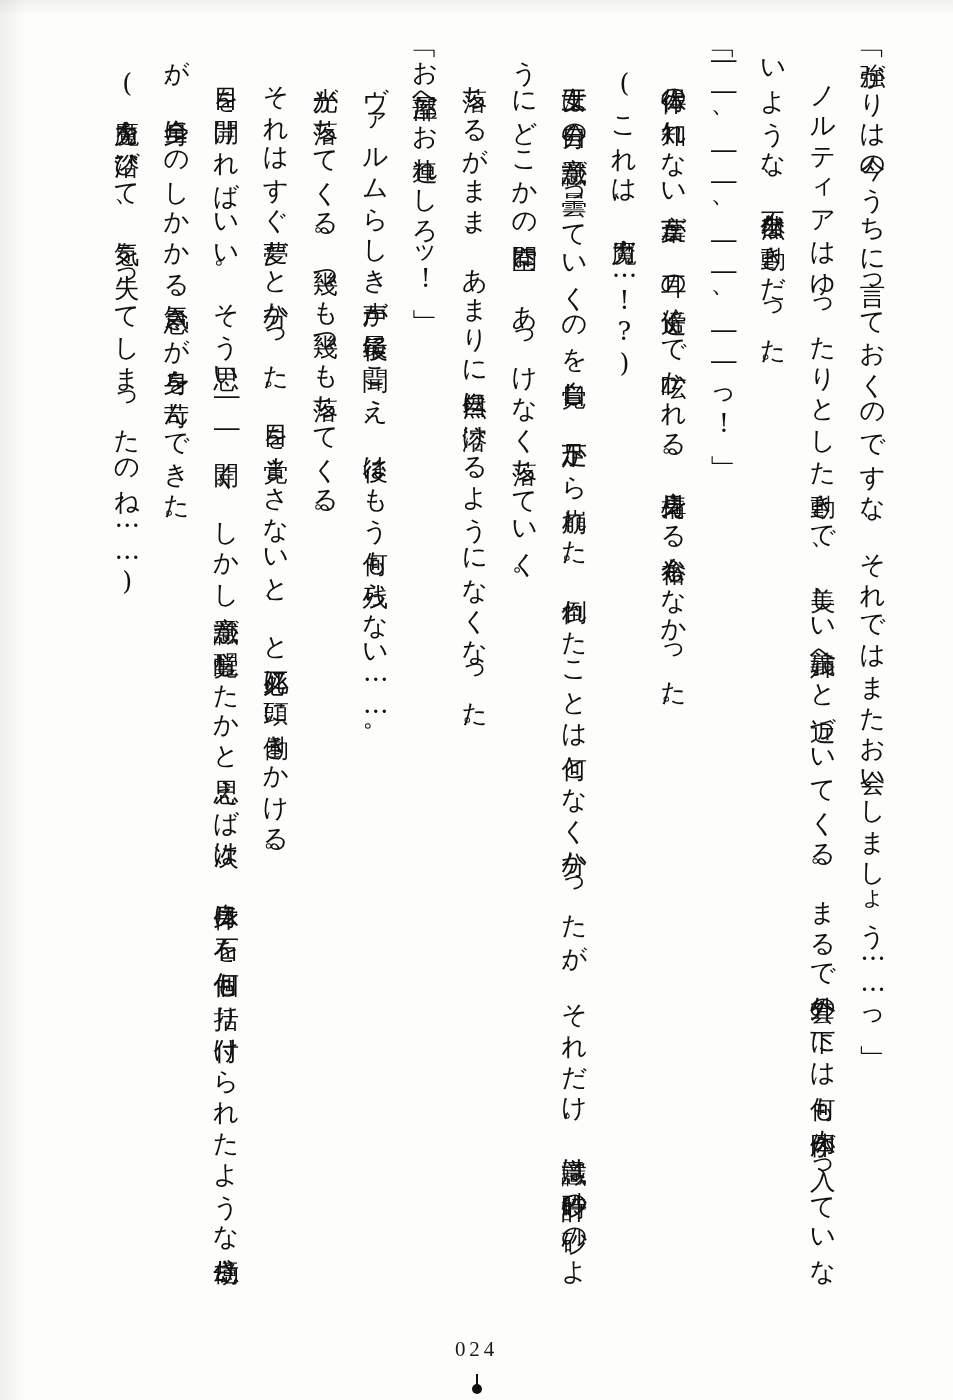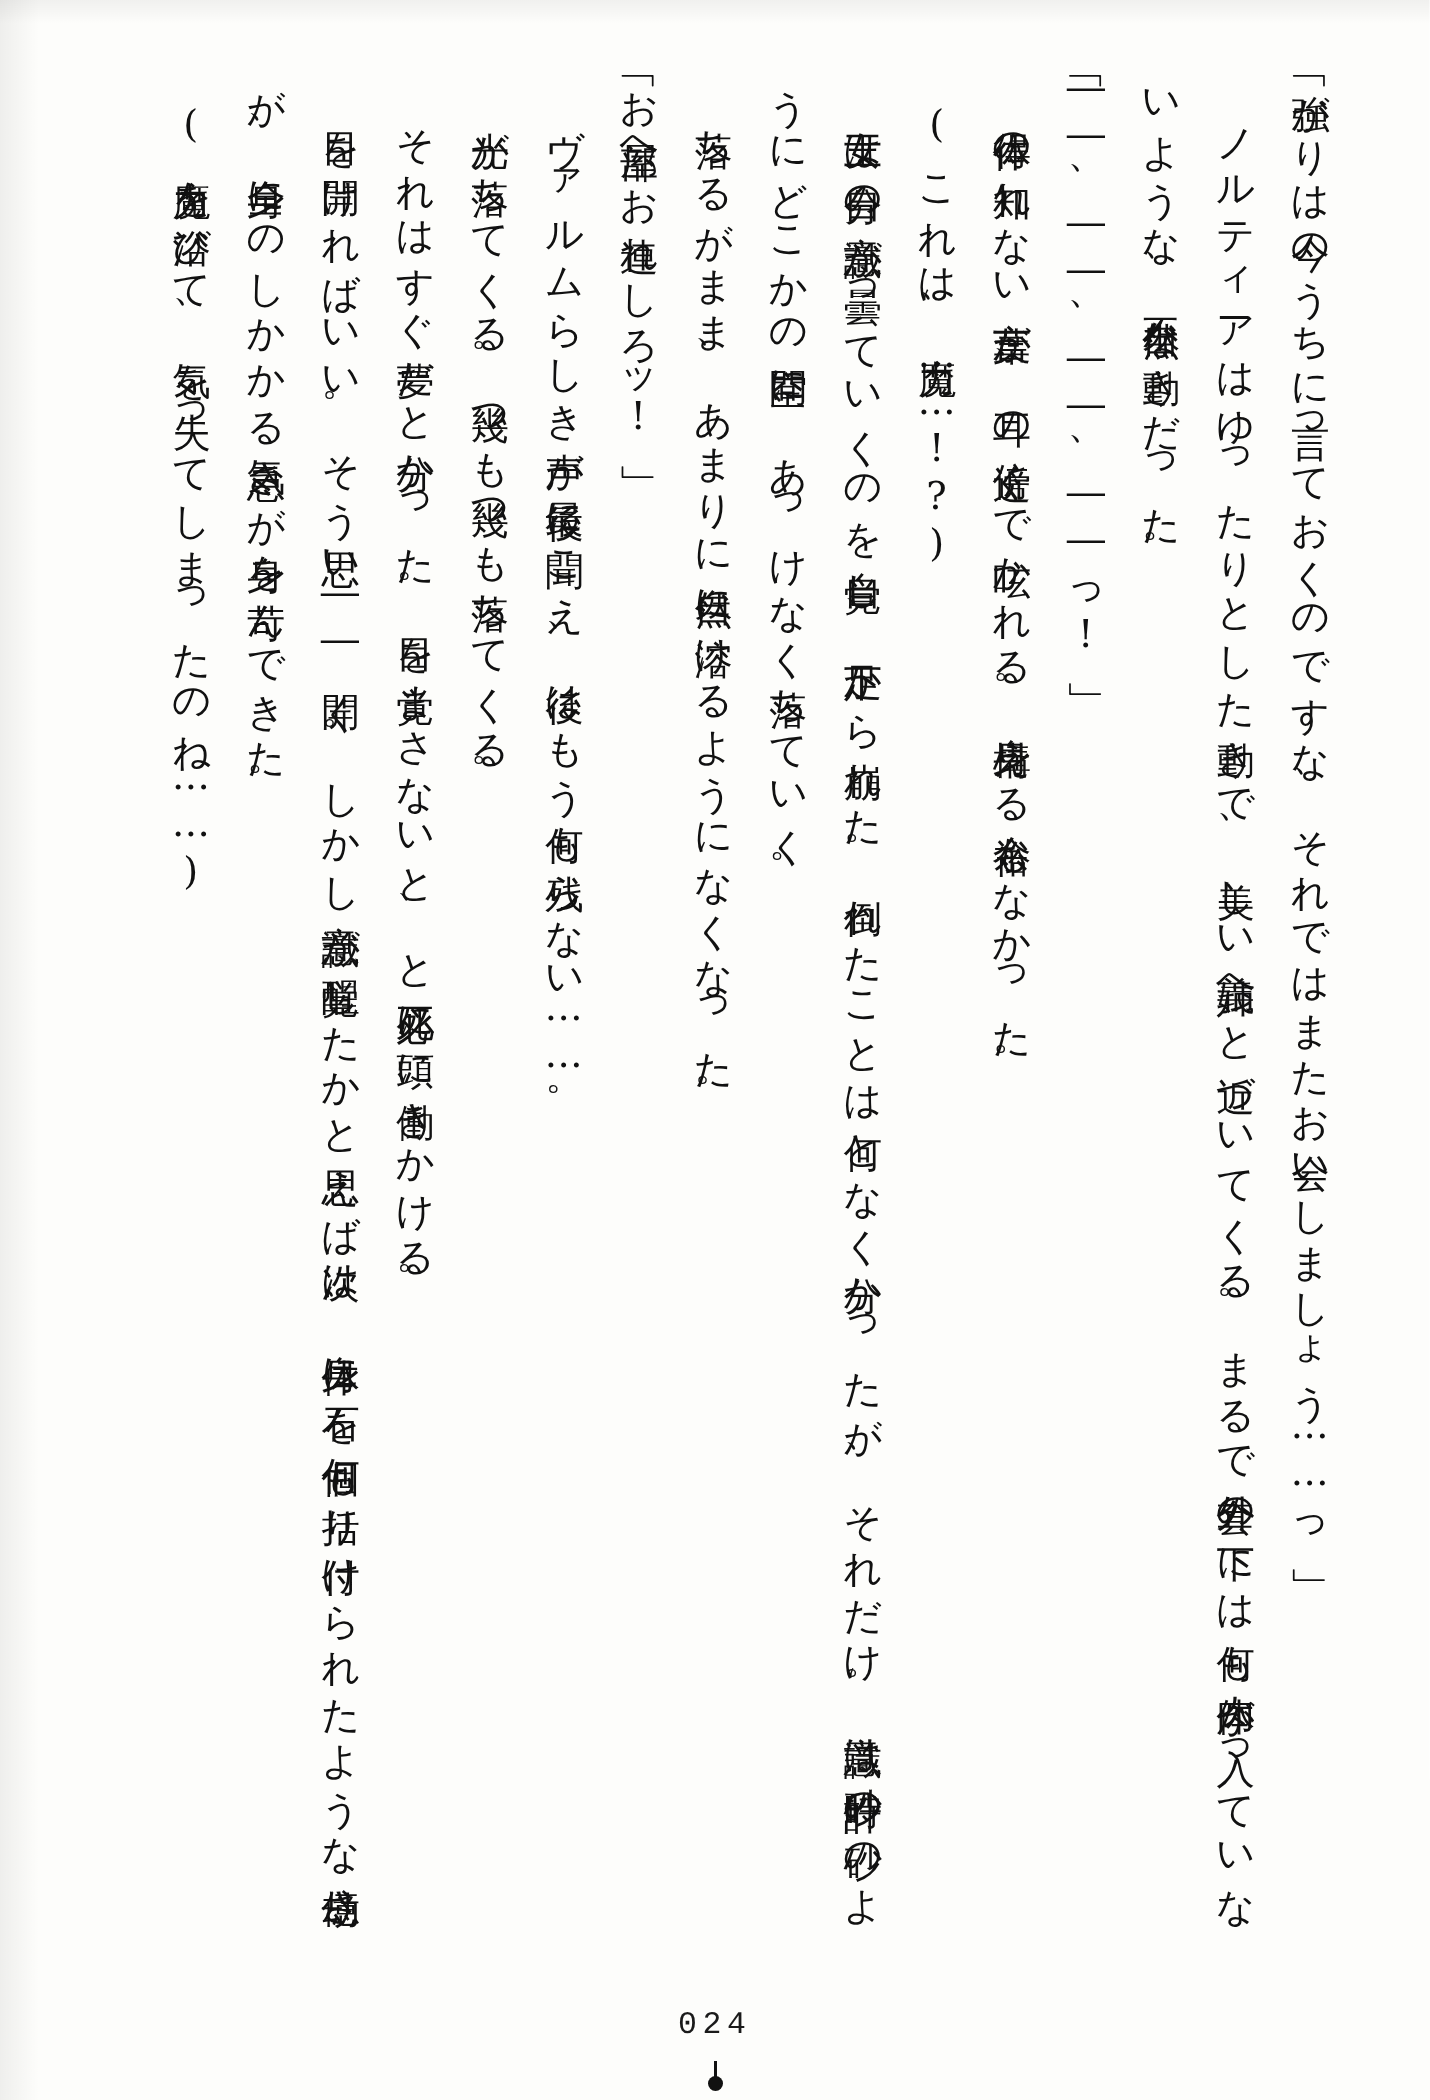--- a/index.html
+++ b/index.html
@@ -56,21 +56,21 @@
   
   #page-number {
     position: absolute;
     bottom: 38px;
     left: 0;
     right: 0;
     text-align: center;
     font-size: 21px;
     letter-spacing: 0.18em;
     color: #1a1a1a;
-    font-family: Liberation Mono, monospace;
+    font-family: Liberation Serif, serif;
   }
 
   
   #printer-mark {
     position: absolute;
     bottom: 6px;
     left: 50%;
     transform: translateX(-50%);
     width: 10px;
     height: 10px;

